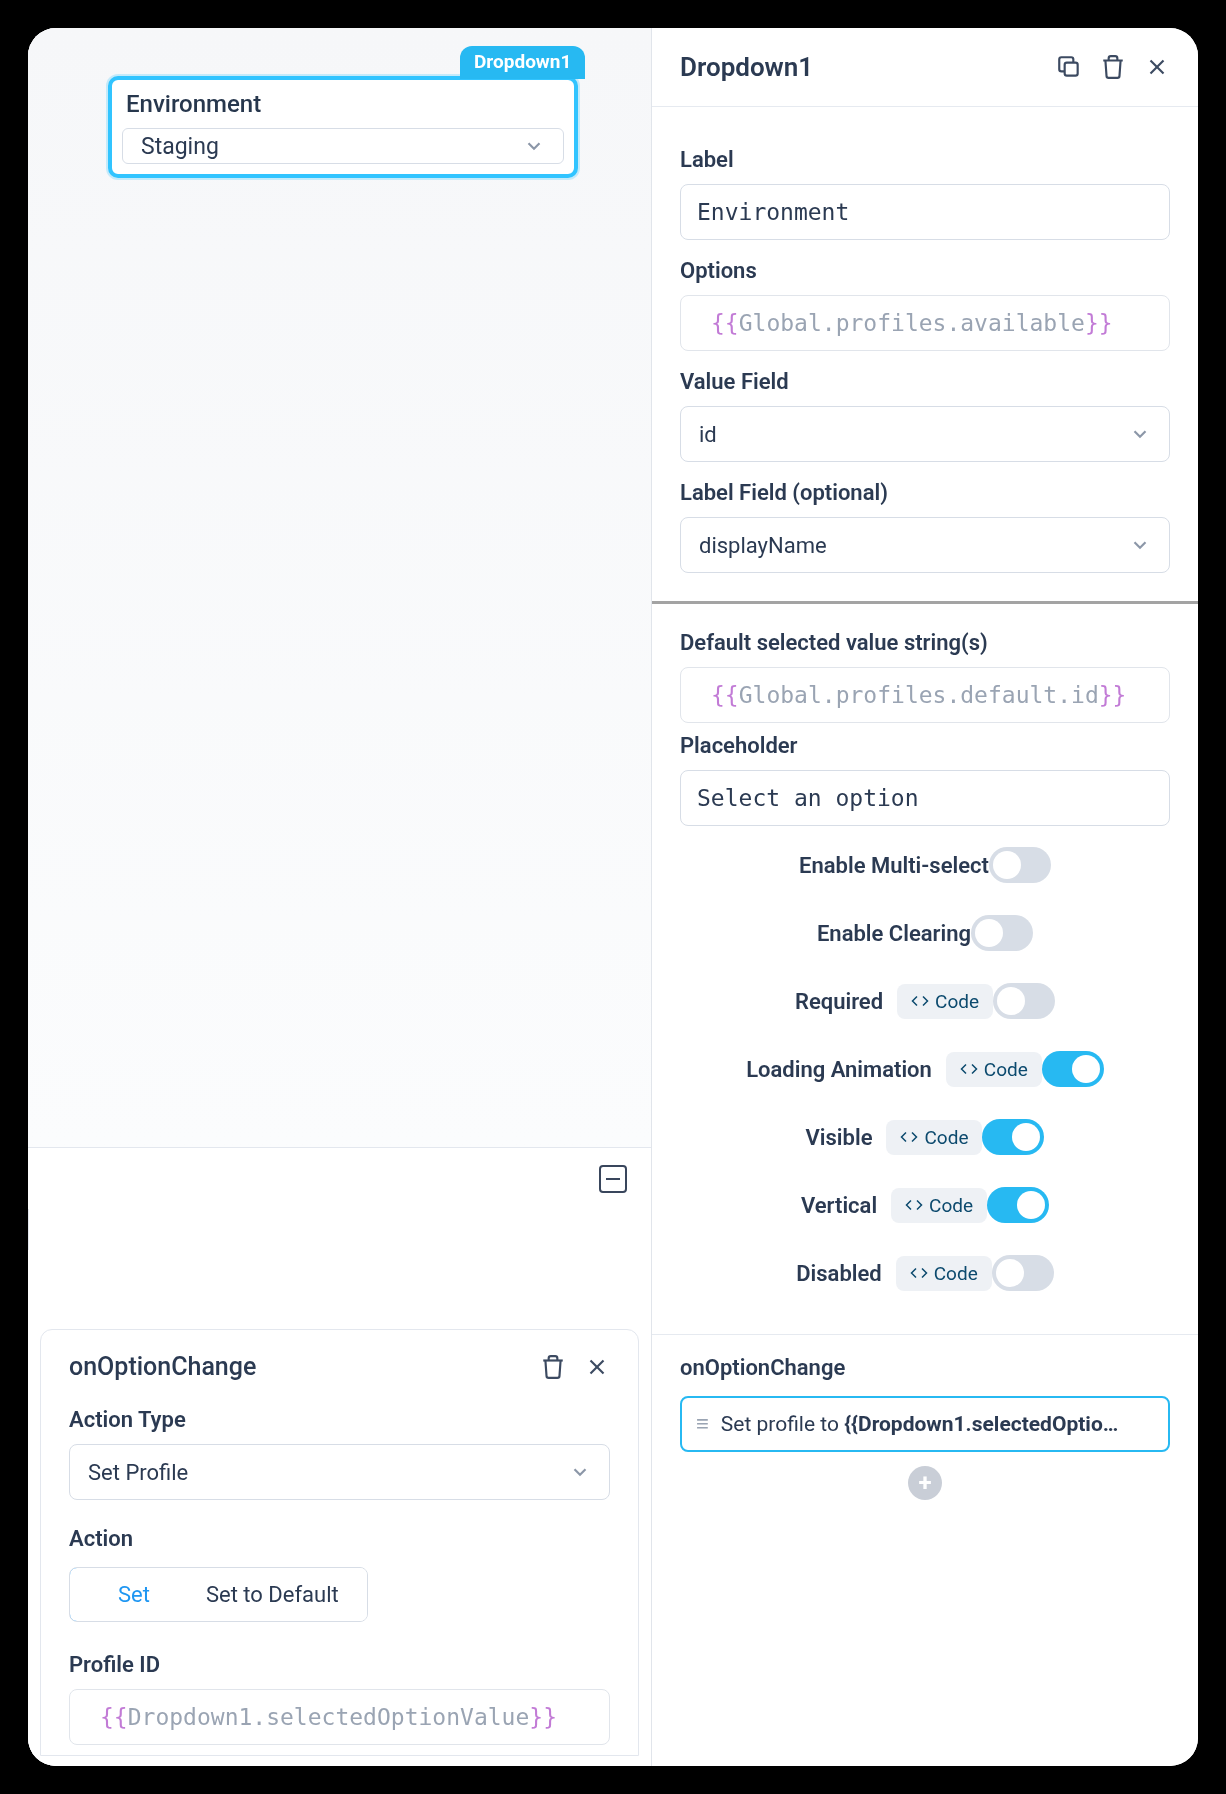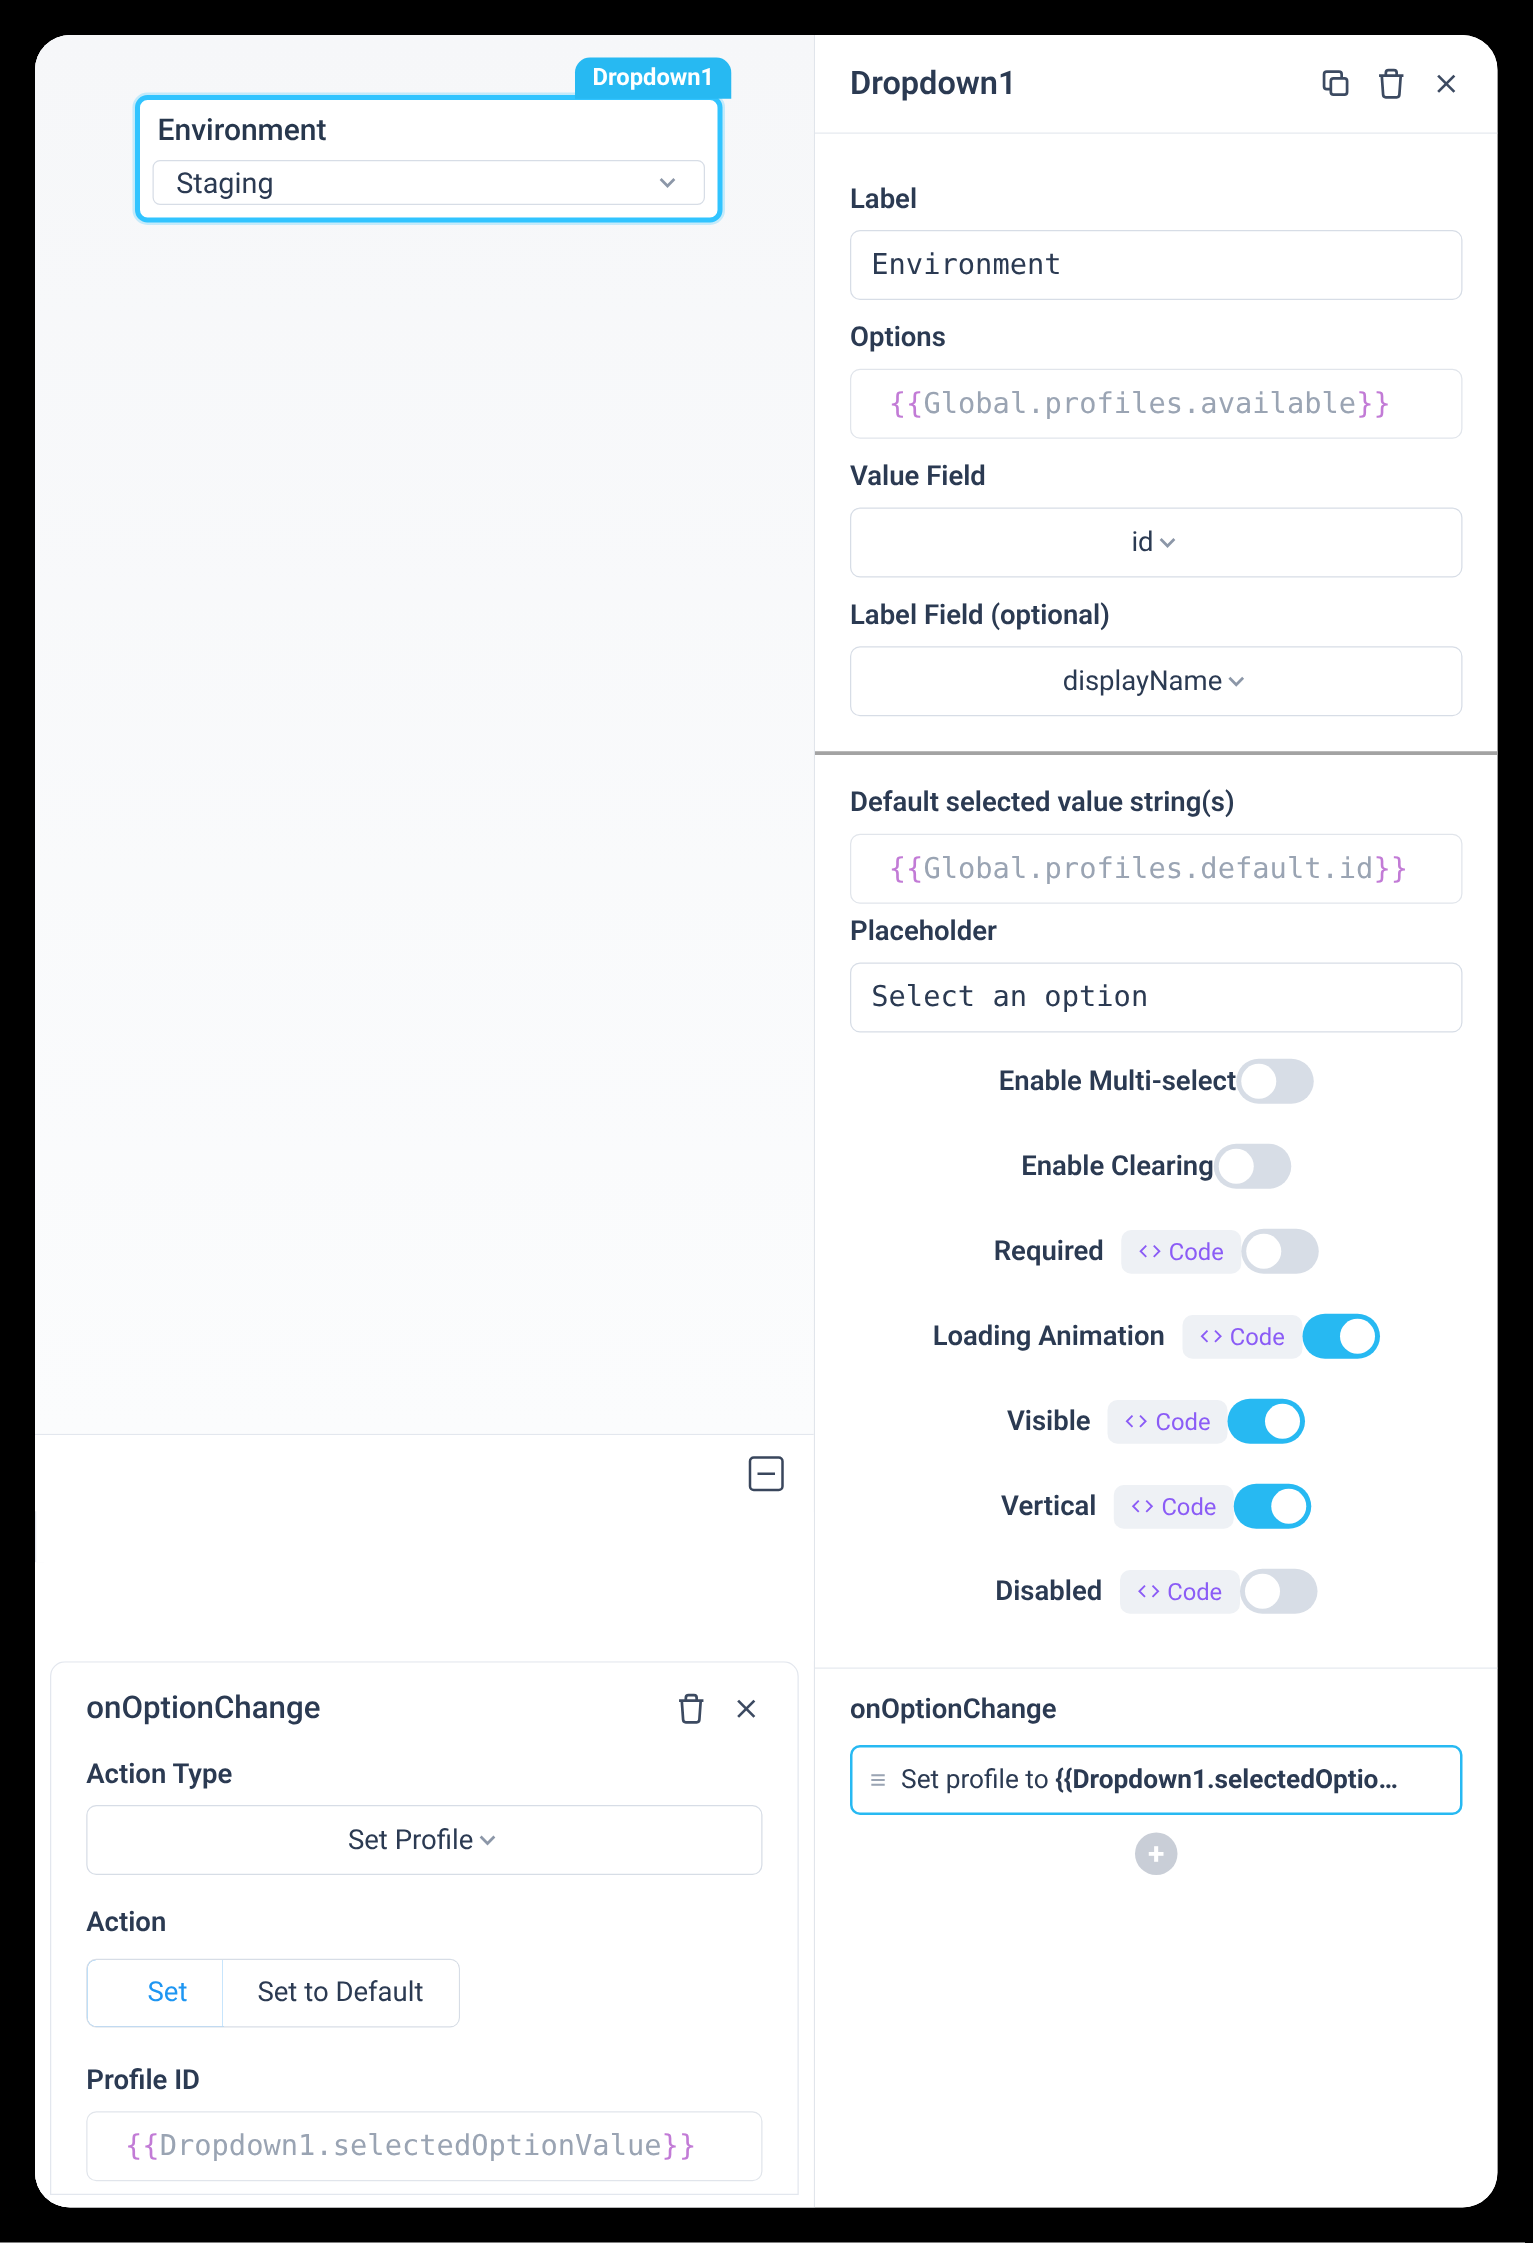--- a/index.html
+++ b/index.html
@@ -130,21 +130,21 @@
   }
   .panel-icons { display: flex; gap: 18px; color: #3c4a61; }
   .ic { width: 26px; height: 26px; display: inline-flex; }
   .ic svg { width: 100%; height: 100%; stroke: currentColor; fill: none; stroke-width: 2; }
 
   .field-label {
     font-size: 22px; color: #2b3a52; font-weight: 600; margin: 10px 0 12px;
   }
   .field-select {
     border: 1px solid #d7dde6; border-radius: 8px;
-    height: 56px; display: flex; align-items: center; justify-content: center;
+    height: 56px; display: flex; align-items: center; justify-content: space-between;
     padding: 12px 18px; font-size: 22px; color: #2b3a52;
   }
   .seg-group { display: inline-flex; border: 1px solid #d7dde6; border-radius: 8px; overflow: hidden; margin-top: 4px;}
   .seg {
     padding: 14px 28px; font-size: 22px; color: #2b3a52; border-right: 1px solid #d7dde6; background: #fff;
   }
   .seg:last-child { border-right: none; }
   .seg.active { color: #1e96f2; border: 1px solid #1e96f2; border-radius: 8px 0 0 8px; margin: -1px; padding-left: 48px; }
 
   .code-box {
@@ -183,21 +183,21 @@
   .rp-section { padding: 22px 28px; border-bottom: 1px solid #e6eaf0; }
 
   .toggle-row {
     display: flex; align-items: center; justify-content: center;
     height: 58px; margin: 10px 0;
   }
   .toggle-row .lbl { font-size: 22px; font-weight: 600; color: #2b3a52; }
   .code-chip {
     display: inline-flex; align-items: center; gap: 6px;
     background: #eef1f5; border-radius: 8px;
-    padding: 6px 14px; font-size: 19px; color: #8b5cf6;
+    padding: 6px 14px; font-size: 19px; color: #0c4a6e;
     margin-left: 14px;
   }
   .code-chip svg { width: 18px; height: 18px; stroke: currentColor; fill: none; stroke-width: 2; }
   .toggle {
     width: 62px; height: 36px; border-radius: 20px; background: #d7dde6;
     position: relative;
   }
   .toggle::after {
     content:""; position:absolute; top: 4px; left: 4px;
     width: 28px; height: 28px; border-radius: 50%; background: #fff;

